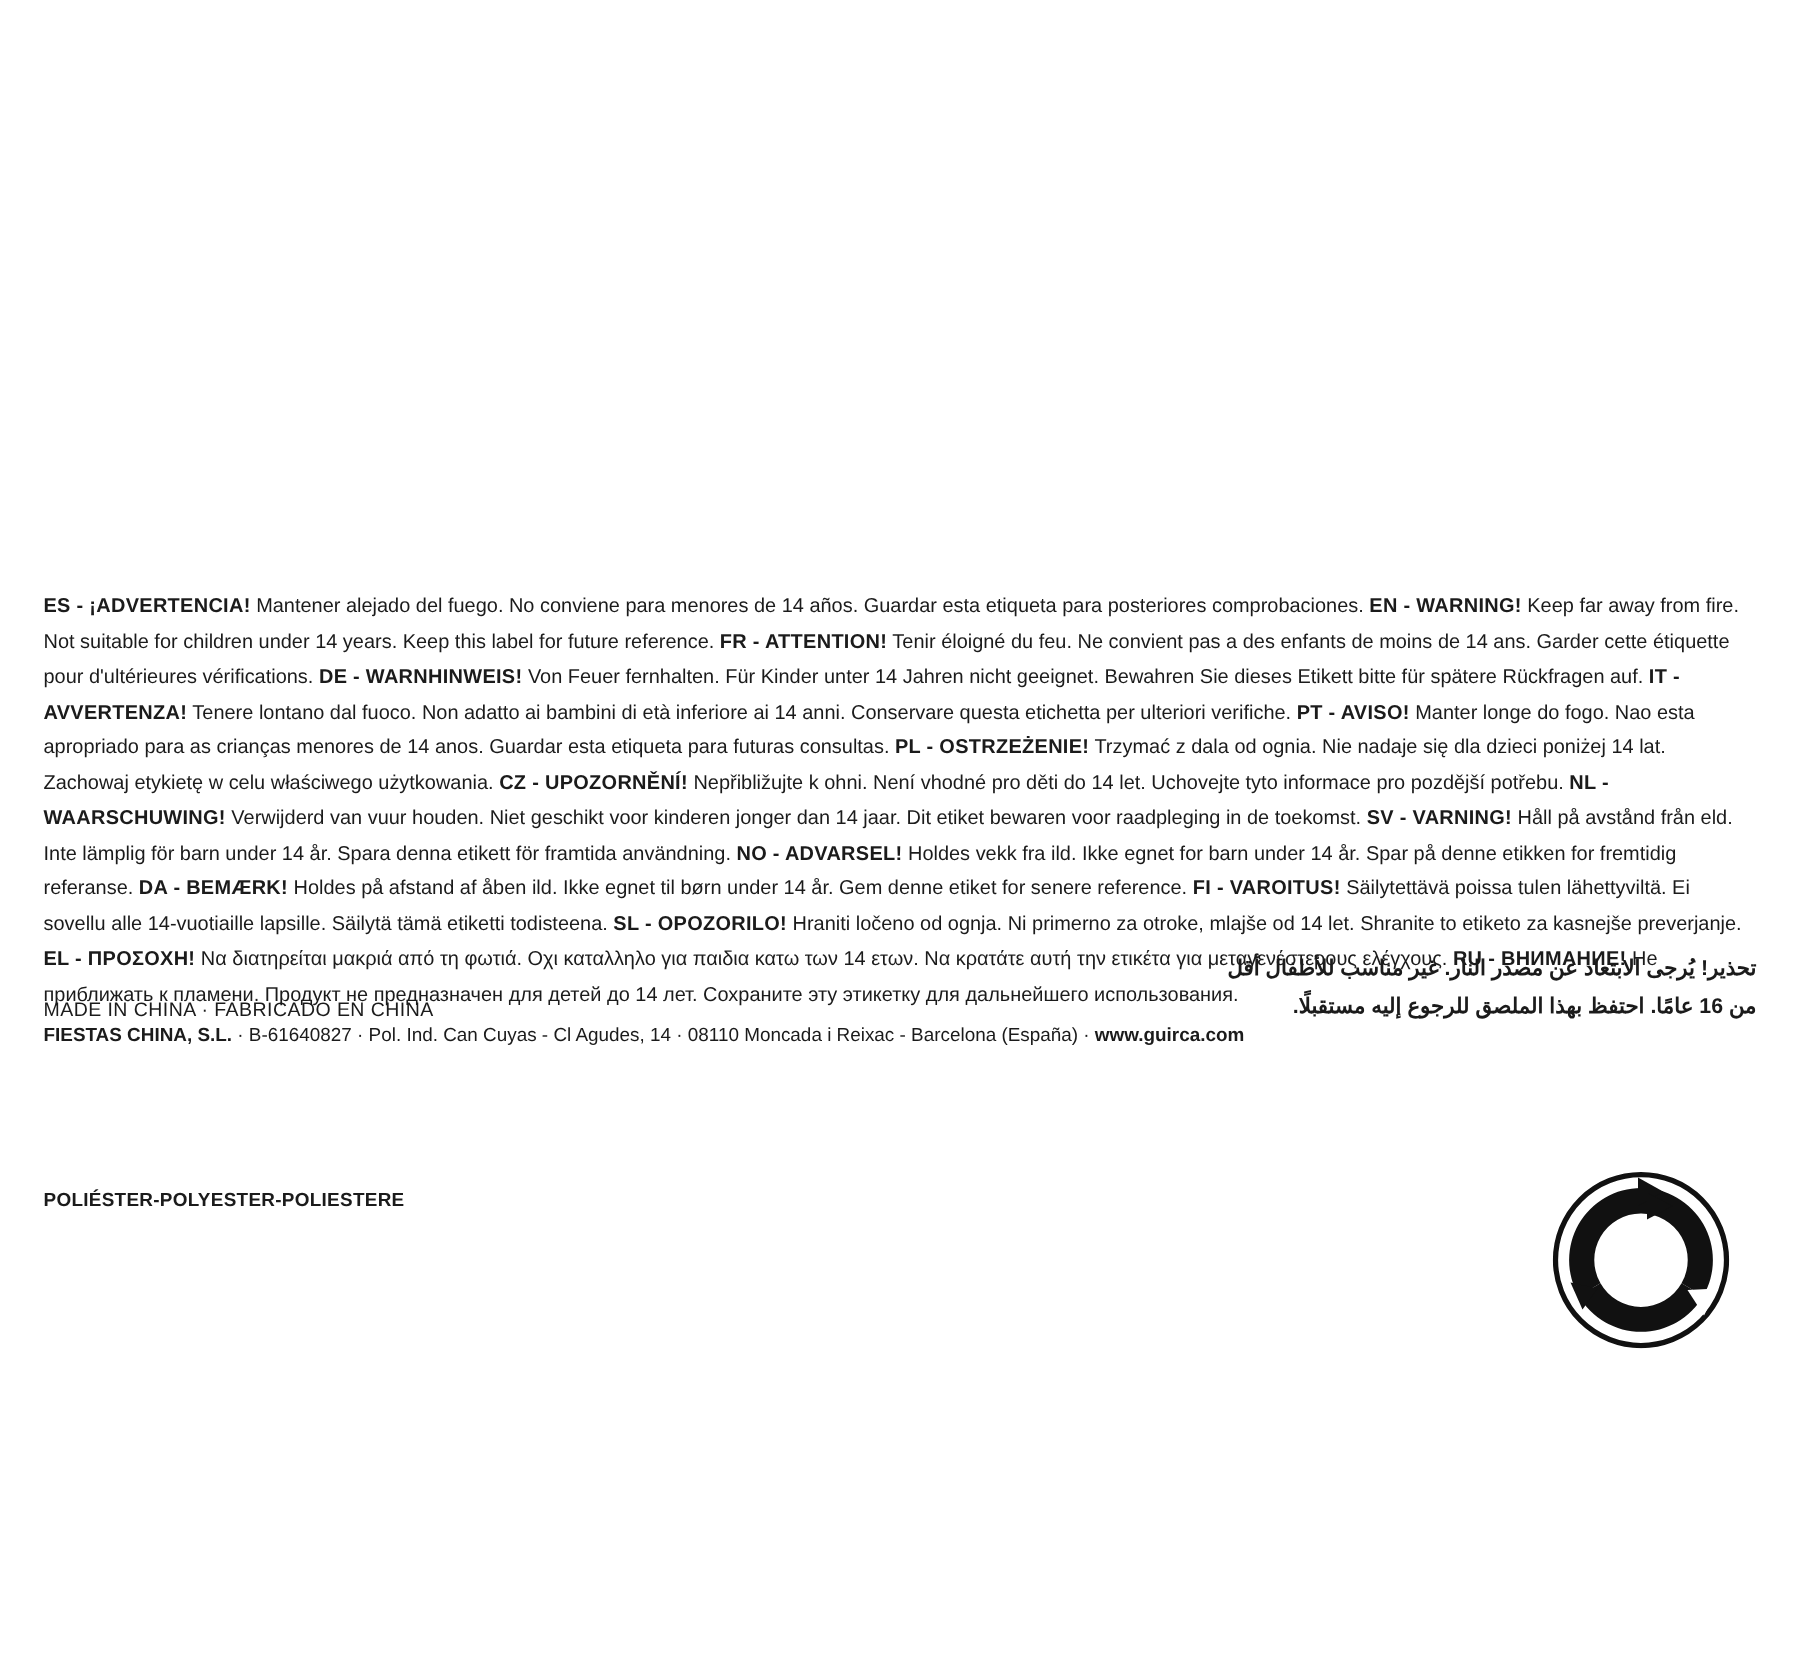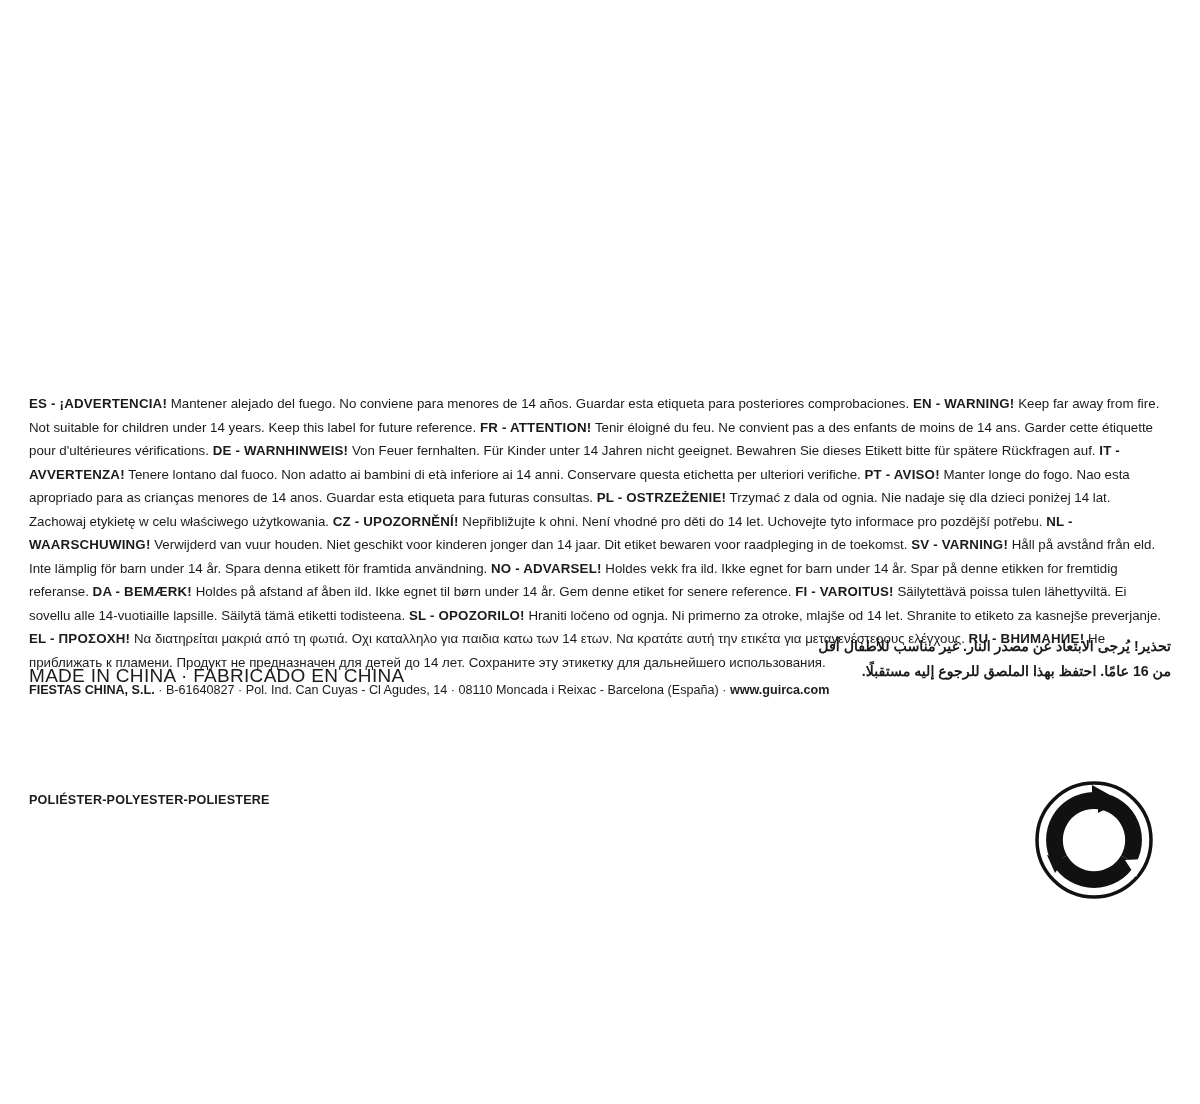--- a/index.html
+++ b/index.html
@@ -44,21 +44,21 @@
     text-align: right;
     font-size: 14.2px;
     line-height: 1.75;
     font-weight: bold;
     color: #1b1b1b;
   }
   .made-in {
     position: absolute;
     left: 29px;
     top: 653px;
-    font-size: 19px;
+    font-size: 13px;
     letter-spacing: 0.3px;
     color: #1b1b1b;
   }
   .company-line {
     position: absolute;
     left: 29px;
     top: 671px;
     font-size: 12.6px;
     color: #1b1b1b;
     white-space: nowrap;

